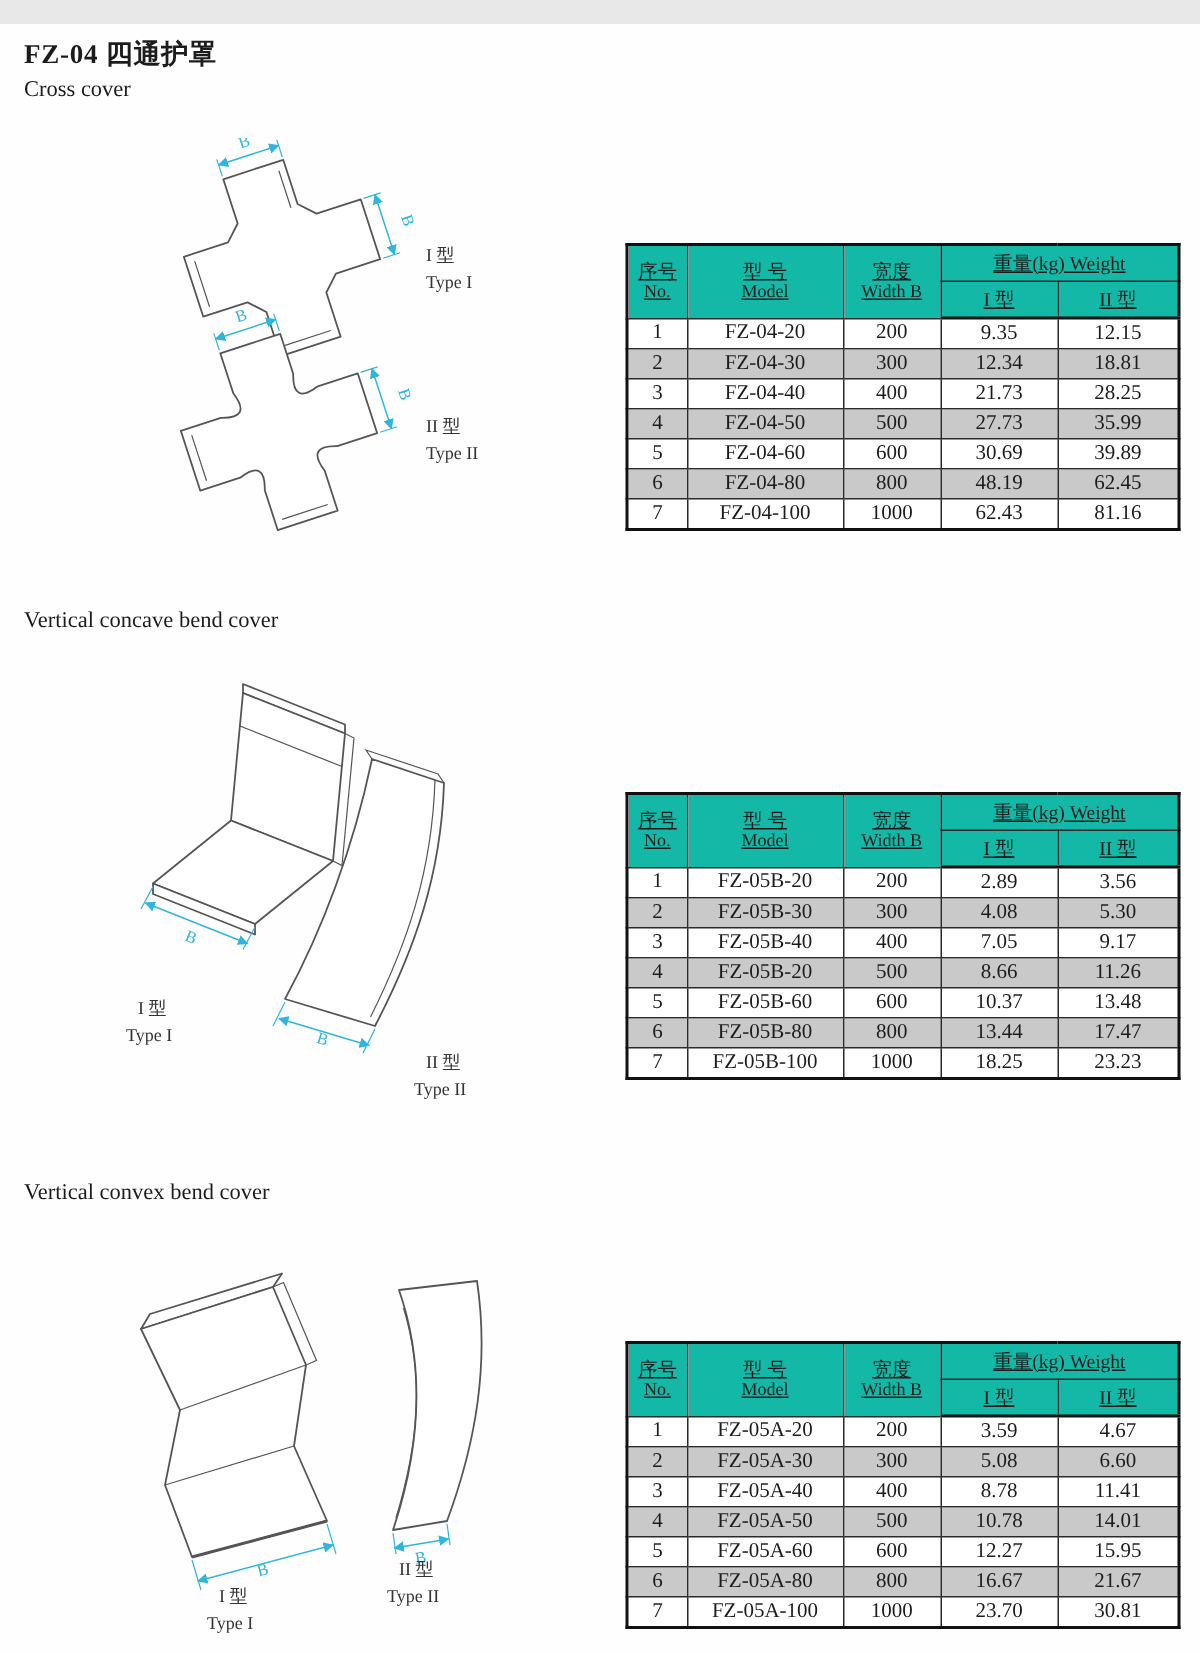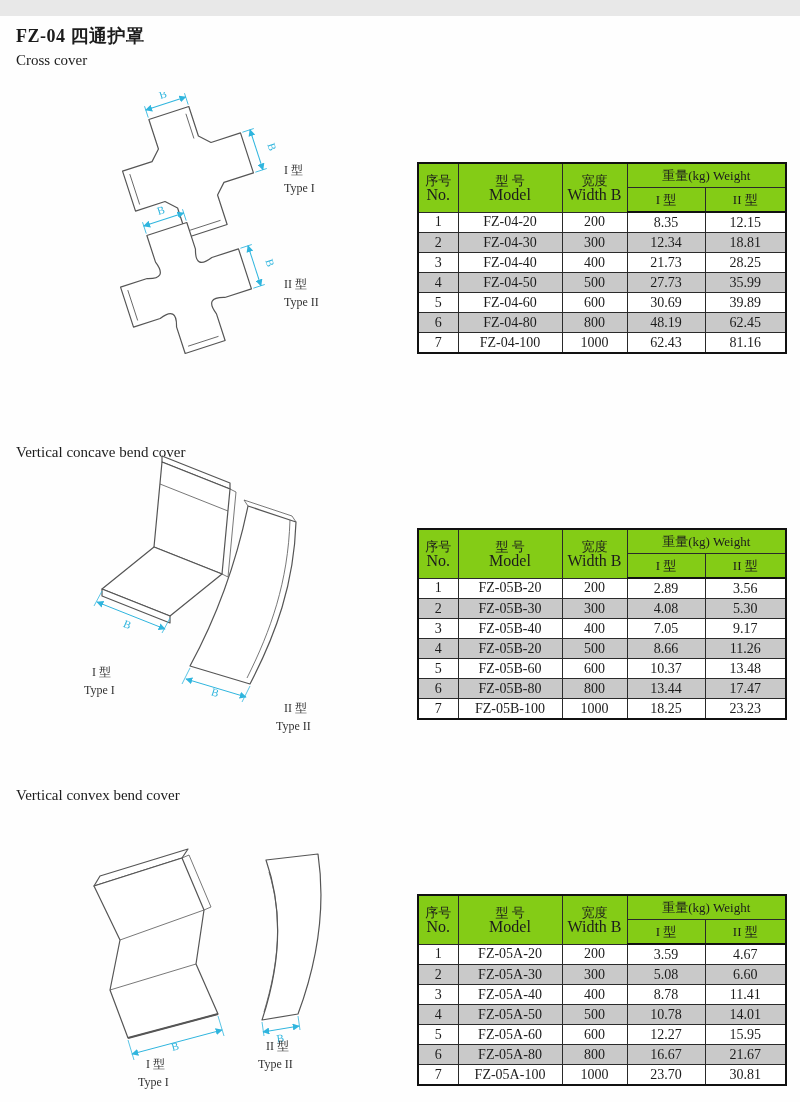--- a/index.html
+++ b/index.html
@@ -4,24 +4,24 @@
 <style>
   html,body{margin:0;padding:0;background:#e8e8e8;}
   #page{position:relative;width:800px;height:1102px;background:#fefefe;margin:16px auto;
         font-family:"Liberation Serif","DejaVu Serif",serif;color:#1c1c1c;overflow:hidden;}
   .title-cn{position:absolute;left:16px;font-size:18px;font-weight:bold;letter-spacing:.5px;white-space:nowrap;}
   .title-en{position:absolute;left:16px;font-size:15px;white-space:nowrap;text-align:right;}
   .spec-table{position:absolute;left:417px;width:368px;border-collapse:collapse;table-layout:fixed;
               background:#fff;border:2px solid #111;}
   .spec-table th,.spec-table td{border:1px solid #2a2a2a;text-align:center;vertical-align:middle;
               padding:0;overflow:hidden;white-space:nowrap;}
-  .spec-table th{background:#84cc16;font-weight:normal;height:23px;}
+  .spec-table th{background:#14b8a6;font-weight:normal;height:23px;text-decoration:underline;}
   .spec-table thead tr:last-child th{border-bottom:2px solid #111;}
   .spec-table .hdr-cn{font-size:13px;line-height:14px;}
-  .spec-table .hdr-en{font-size:16px;line-height:13px;}
+  .spec-table .hdr-en{font-size:12px;line-height:13px;}
   .spec-table td{height:19px;font-size:14px;}
   .spec-table tbody tr.alt td{background:#c9c9c9;}
   svg{position:absolute;}
   svg text{font-family:"Liberation Serif","DejaVu Serif",serif;fill:#333;}
   .lab{font-size:12px;}
   .dim-t{font-size:11px;fill:#2fb5de;}
   .outline{fill:#ffffff;stroke:#555;stroke-width:1.2;stroke-linejoin:round;}
   .thin{fill:none;stroke:#555;stroke-width:.8;}
   .dim{stroke:#2fb5de;stroke-width:1;fill:none;}
 </style>
@@ -102,21 +102,21 @@
       <tr>
         <th class="hdr-cn">I 型</th>
         <th class="hdr-cn">II 型</th>
       </tr>
     </thead>
     <tbody>
         <tr>
           <td>1</td>
           <td>FZ-04-20</td>
           <td>200</td>
-          <td>8.35</td>
+          <td>9.35</td>
           <td>12.15</td>
         </tr>
         <tr class="alt">
           <td>2</td>
           <td>FZ-04-30</td>
           <td>300</td>
           <td>12.34</td>
           <td>18.81</td>
         </tr>
         <tr>
@@ -150,21 +150,21 @@
         <tr>
           <td>7</td>
           <td>FZ-04-100</td>
           <td>1000</td>
           <td>62.43</td>
           <td>81.16</td>
         </tr>
       </tbody>
   </table>
 
-  <div class="title-en" style="top:428px;">Vertical concave bend cover</div>
+  <div class="title-en" style="top:390px;">Vertical concave bend cover</div>
 
   <svg style="left:50px;top:428px;" width="330" height="300" viewBox="0 0 330 300">
     <defs>
       <marker id="ar2" viewBox="0 0 10 10" refX="9" refY="5" markerWidth="7" markerHeight="7" orient="auto-start-reverse">
         <path d="M0,0 L10,5 L0,10 z" fill="#2fb5de"></path>
       </marker>
     </defs>
 
     <g>
       <path class="outline" d="M112,18 L112,12 L180,39 L180,45 Z"></path>

